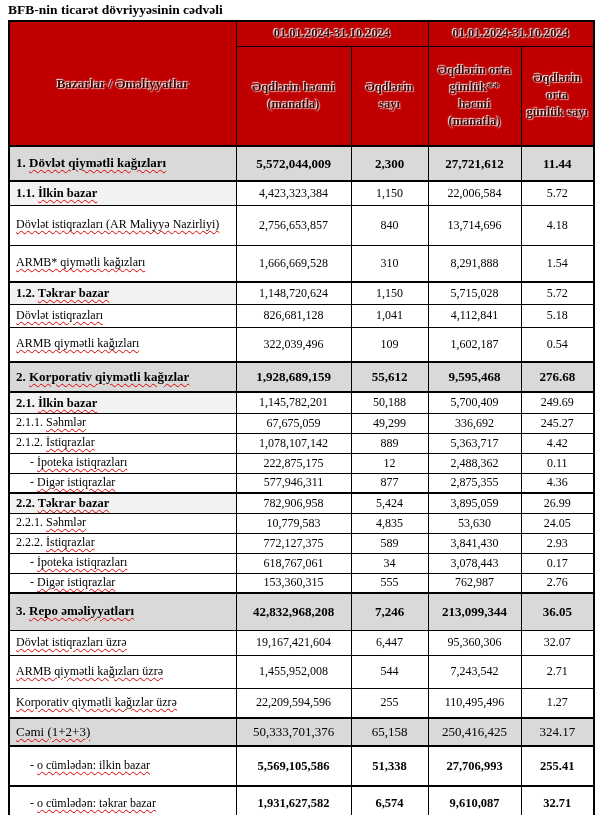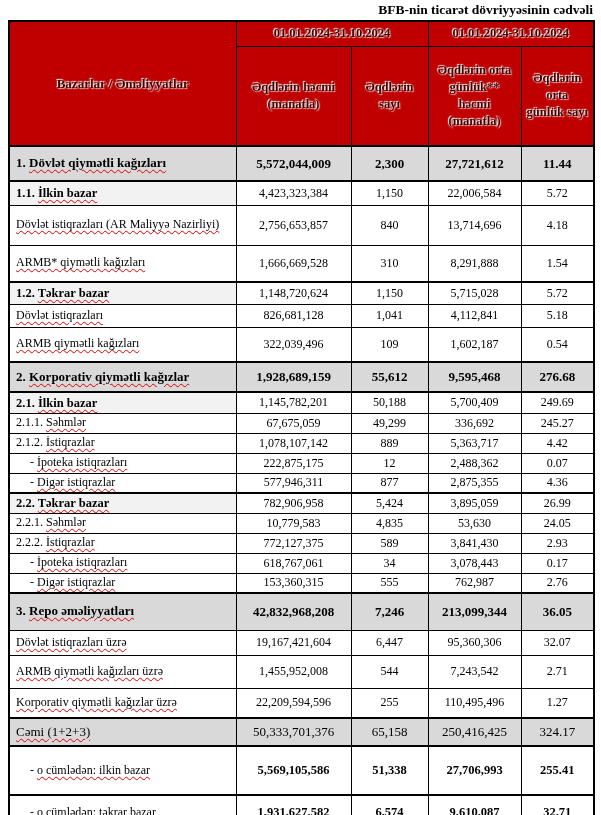--- a/index.html
+++ b/index.html
@@ -1,18 +1,18 @@
 <!DOCTYPE html>
 <html style="--red: #C00000; --hdrtext: #400000; --gray: #D9D9D9; --lgray: #F2F2F2; --squiggle: #E00000; --border: #000000;"><head>
 <meta charset="utf-8">
 <style>
   html,body{margin:0;padding:0;background:#ffffff;}
   body{width:601px;height:815px;font-family:"Liberation Serif",serif;color:#000;}
   .page{box-sizing:border-box;width:601px;height:815px;padding:1px 8px 0 8px;}
-  .title{text-align:right;font-weight:bold;font-size:13.5px;line-height:17px;margin:0 0 2px 0;}
+  .title{text-align:left;font-weight:bold;font-size:13.5px;line-height:17px;margin:0 0 2px 0;}
 
   table.trade{border-collapse:collapse;table-layout:fixed;width:585px;border:2px solid var(--border);}
   th,td{border:1px solid var(--border);vertical-align:middle;box-sizing:border-box;overflow:hidden;}
 
   th.red{background:var(--red);}
   .glow{
     color:var(--hdrtext);font-weight:bold;
     text-shadow:-1px -1px 1px rgba(255,255,255,.95), 1px 1px 1px rgba(255,255,255,.55), 0 0 2px rgba(255,255,255,.85);
   }
   tr.hrow1 th.period{height:25px;font-size:12.5px;text-align:center;}
@@ -146,21 +146,21 @@
           <td class="val">1,078,107,142</td>
           <td class="val">889</td>
           <td class="val">5,363,717</td>
           <td class="val">4.42</td>
         </tr>
         <tr class="item" style="height: 20px;">
           <td class="label indent"><span class="num">- </span><span class="sq">İpoteka istiqrazları</span></td>
           <td class="val">222,875,175</td>
           <td class="val">12</td>
           <td class="val">2,488,362</td>
-          <td class="val">0.07</td>
+          <td class="val">0.11</td>
         </tr>
         <tr class="item" style="height: 20px;">
           <td class="label indent"><span class="num">- </span><span class="sq">Digər istiqrazlar</span></td>
           <td class="val">577,946,311</td>
           <td class="val">877</td>
           <td class="val">2,875,355</td>
           <td class="val">4.36</td>
         </tr>
         <tr class="subsection thick-top" style="height: 20px;">
           <td class="label"><span class="num">2.2. </span><span class="sq">Təkrar bazar</span></td>
@@ -225,21 +225,21 @@
           <td class="val">110,495,496</td>
           <td class="val">1.27</td>
         </tr>
         <tr class="total thick-top" style="height: 28px;">
           <td class="label"><span class="sq">Cəmi (1+2+3)</span></td>
           <td class="val">50,333,701,376</td>
           <td class="val">65,158</td>
           <td class="val">250,416,425</td>
           <td class="val">324.17</td>
         </tr>
-        <tr class="total-item thick-top" style="height: 49px;">
+        <tr class="total-item thick-top" style="height: 40px;">
           <td class="label indent"><span class="num">- </span><span class="sq">o cümlədən: ilkin bazar</span></td>
           <td class="val">5,569,105,586</td>
           <td class="val">51,338</td>
           <td class="val">27,706,993</td>
           <td class="val">255.41</td>
         </tr>
         <tr class="total-item thick-top" style="height: 35px;">
           <td class="label indent"><span class="num">- </span><span class="sq">o cümlədən: təkrar bazar</span></td>
           <td class="val">1,931,627,582</td>
           <td class="val">6,574</td>

